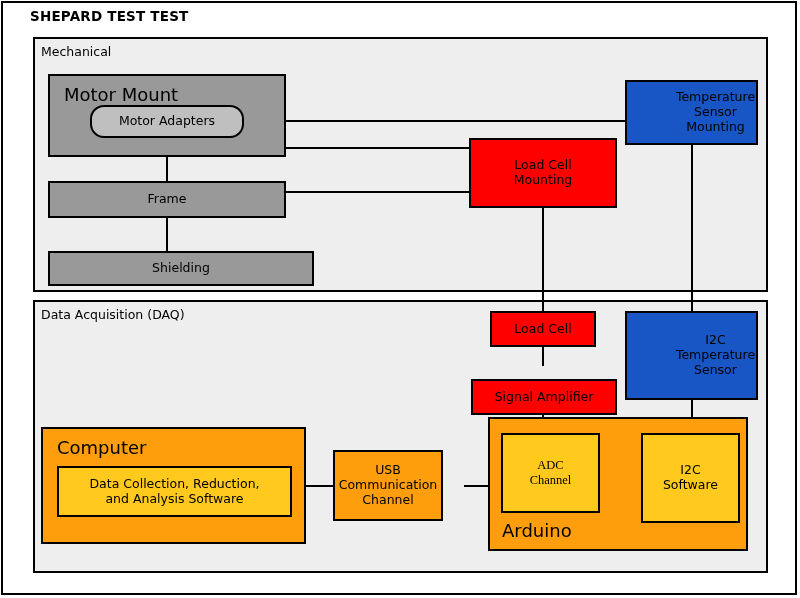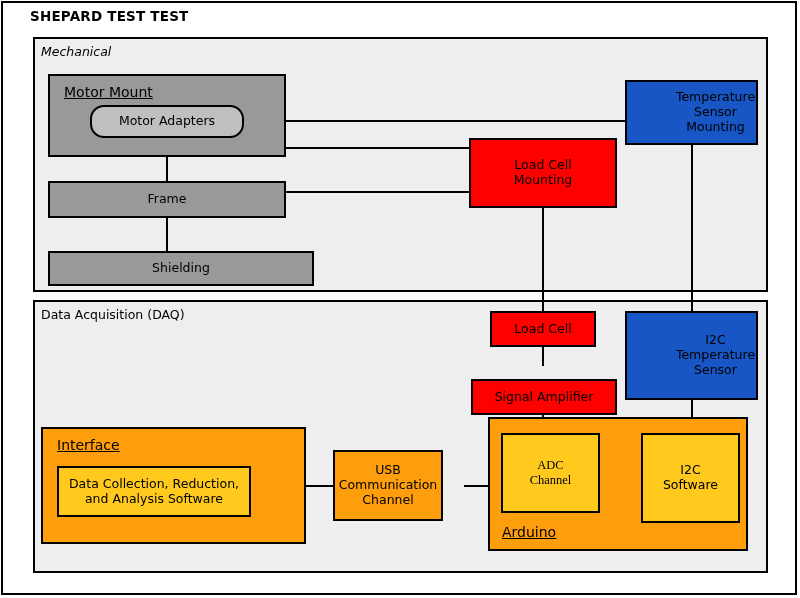--- a/index.html
+++ b/index.html
@@ -49,41 +49,41 @@
   .node.lightgrey{background:#bfbfbf;border-radius:14px;}
   .node.red{background:#ff0000;}
   .node.blue{background:#1756c4;padding-left:48px;}
   .node.orange{background:#ff9e0d;}
   .node.yellow{background:#ffc91e;}
 
   
   .node.labelled{display:block;}
   .node .corner-label{
     position:absolute;
-    font-size:14px;color:#000;white-space:nowrap;text-decoration:underline;
+    font-size:18px;color:#000;white-space:nowrap;
   }
 
   
   .line{
     position:absolute;background:#000;z-index:2;
   }
   .line.h{height:2px;}
   .line.v{width:2px;}
 </style>
 </head>
 <body>
 
 <div id="stage">
 
   <div class="page-border"></div>
 
   <div class="title">SHEPARD TEST TEST</div>
 
   <div class="group" style="left:33px;top:37px;width:735px;height:255px;"></div>
-  <div class="group-label" style="left:41px;top:44px;font-style:italic;">Mechanical</div>
+  <div class="group-label" style="left:41px;top:44px;">Mechanical</div>
 
   <div class="line h" style="left:243px;top:120px;width:383px;"></div>
 
   <div class="line h" style="left:285px;top:147px;width:185px;"></div>
 
   <div class="line h" style="left:285px;top:191px;width:185px;"></div>
 
   <div class="line v" style="left:166px;top:155px;height:28px;"></div>
 
   <div class="line v" style="left:166px;top:217px;height:35px;"></div>
@@ -146,24 +146,24 @@
 
   <div class="node blue" style="left:625px;top:311px;width:133px;height:89px;">
     <div>
       <div>I2C</div>
       <div>Temperature</div>
       <div>Sensor</div>
     </div>
   </div>
 
   <div class="node orange labelled" style="left:41px;top:427px;width:265px;height:117px;">
-    <span class="corner-label" style="left:14px;top:8px;">Interface</span>
+    <span class="corner-label" style="left:14px;top:8px;">Computer</span>
   </div>
 
-  <div class="node yellow" style="left:57px;top:466px;width:194px;height:51px;">
+  <div class="node yellow" style="left:57px;top:466px;width:235px;height:51px;">
     <div>
       <div>Data Collection, Reduction,</div>
       <div>and Analysis Software</div>
     </div>
   </div>
 
   <div class="node orange" style="left:333px;top:450px;width:110px;height:71px;">
     <div>
       <div>USB</div>
       <div>Communication</div>

